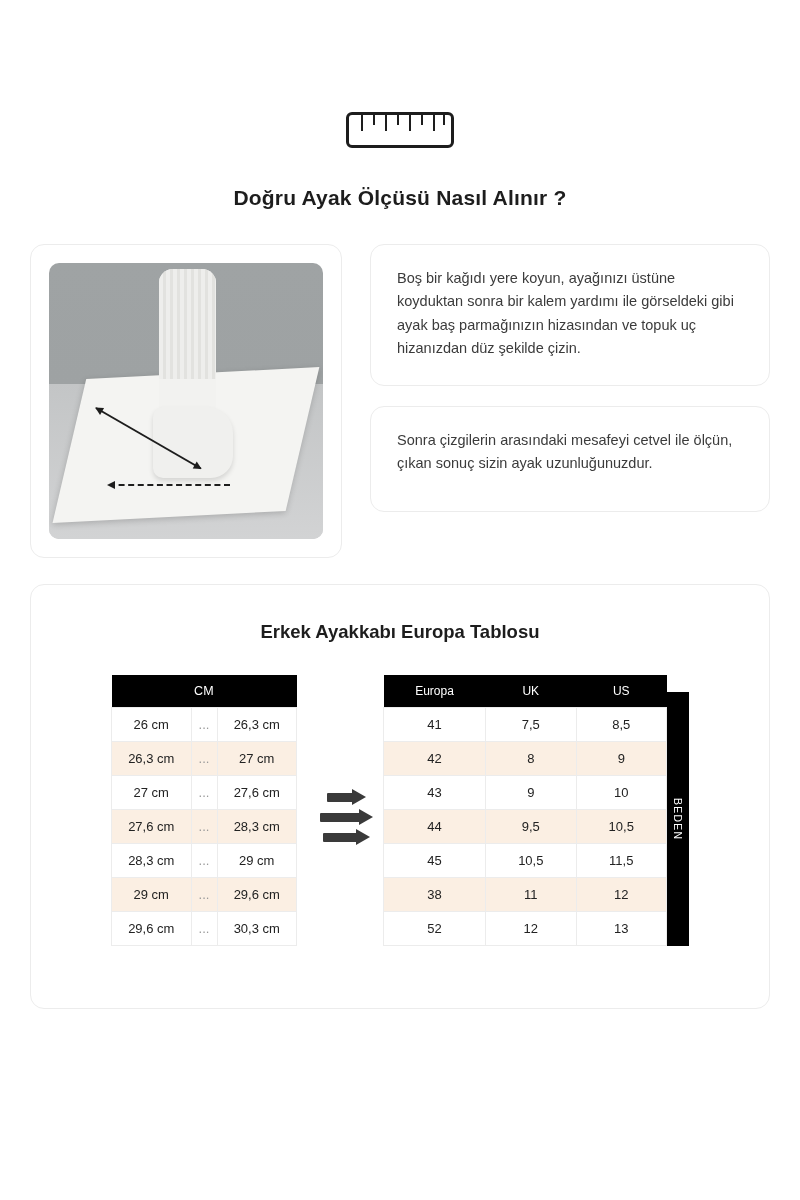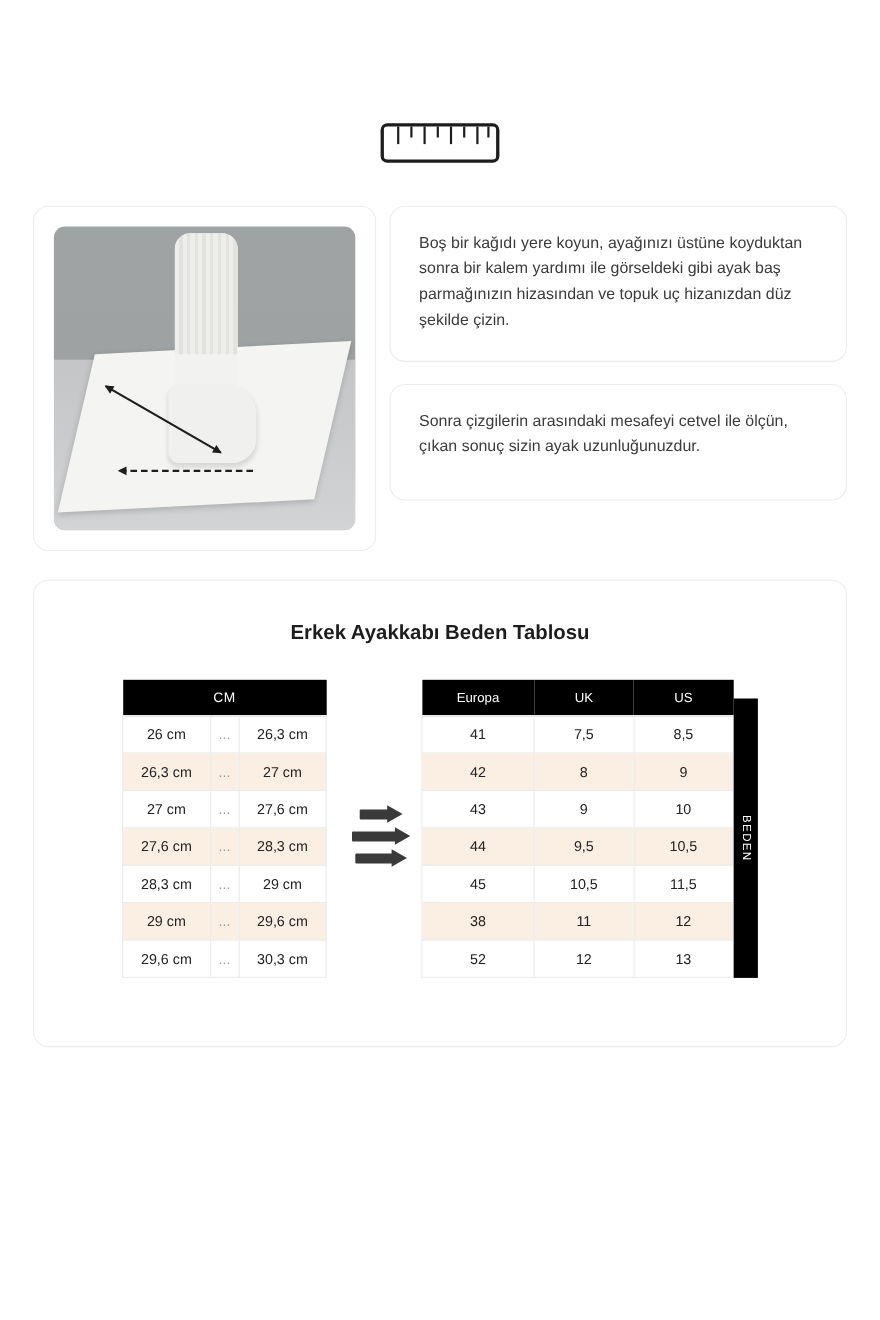--- a/index.html
+++ b/index.html
@@ -45,21 +45,21 @@
     margin: 34px 0 0 0;
     font-size: 21px;
     font-weight: bold;
     letter-spacing: .2px;
     color: #1d1d1d;
   }
 
   
   .top-section {
     display: flex;
-    gap: 12px;
+    gap: 28px;
     padding: 34px 30px 0 30px;
     align-items: flex-start;
   }
   .card {
     border: 1px solid #ececec;
     border-radius: 14px;
     background: #ffffff;
   }
   .image-card {
     width: 312px;
@@ -291,20 +291,21 @@
     <div class="ruler-icon">
       <div class="tick" style="left:12px;height:16px;"></div>
       <div class="tick" style="left:24px;height:10px;"></div>
       <div class="tick" style="left:36px;height:16px;"></div>
       <div class="tick" style="left:48px;height:10px;"></div>
       <div class="tick" style="left:60px;height:16px;"></div>
       <div class="tick" style="left:72px;height:10px;"></div>
       <div class="tick" style="left:84px;height:16px;"></div>
       <div class="tick" style="left:94px;height:10px;"></div>
     </div>
+    <h1 class="page-title">Doğru Ayak Ölçüsü Nasıl Alınır ?</h1>
   </div>
 
   <div class="top-section">
 
     <div class="card image-card">
       <div class="photo">
         <div class="floor-light"></div>
         <div class="paper"></div>
         <div class="leg"></div>
         <div class="sock-ribs"></div>
@@ -318,21 +319,21 @@
       <div class="card text-card">
         <p>Boş bir kağıdı yere koyun, ayağınızı üstüne koyduktan sonra bir kalem yardımı ile görseldeki gibi ayak baş parmağınızın hizasından ve topuk uç hizanızdan düz şekilde çizin.</p>
       </div>
       <div class="card text-card">
         <p>Sonra çizgilerin arasındaki mesafeyi cetvel ile ölçün, çıkan sonuç sizin ayak uzunluğunuzdur.</p>
       </div>
     </div>
   </div>
 
   <div class="table-card">
-    <h2 class="table-title">Erkek Ayakkabı Beden Tablosu</h2>
+    <h2 class="table-title">Erkek Ayakkabı Europa Tablosu</h2>
 
     <div class="tables-wrap">
 
       <table class="cm-table">
         <thead>
           <tr>
             <th colspan="3">CM</th>
           </tr>
         </thead>
         <tbody>

